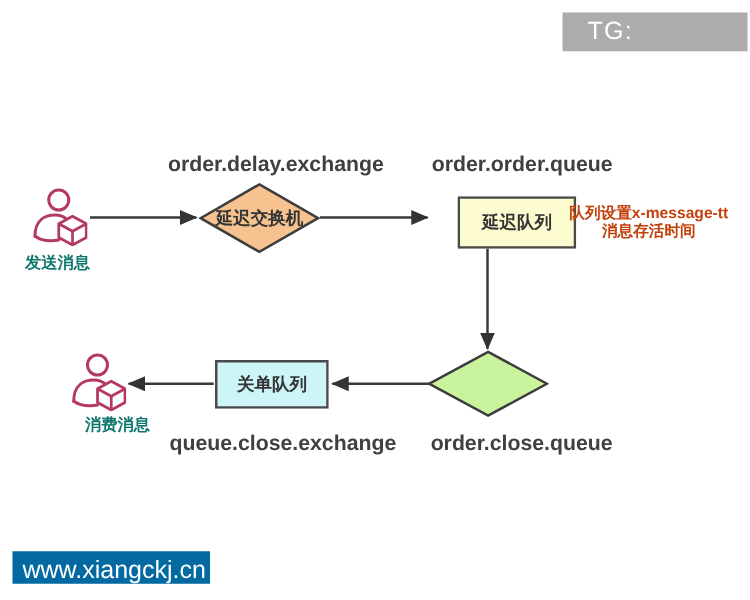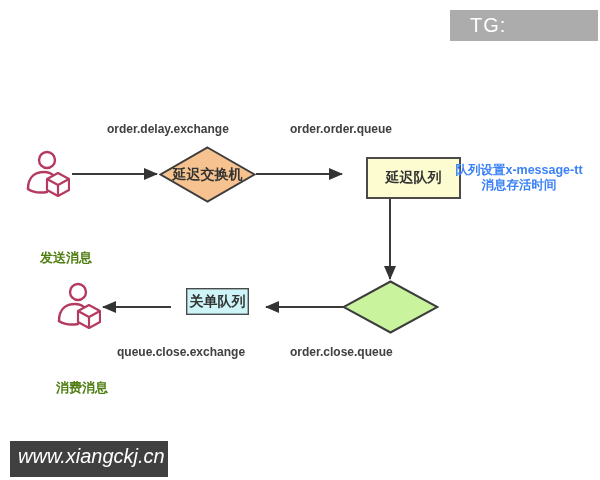--- a/index.html
+++ b/index.html
@@ -8,44 +8,43 @@
     font-family:"Liberation Sans","DejaVu Sans",sans-serif;
   }
   .abs{position:absolute;}
   
   .banner{
     top:10px;right:2px;width:148px;height:31px;background:#ACACAC;
     color:#ffffff;font-size:20px;line-height:31px;padding-left:20px;
     letter-spacing:1px;box-sizing:border-box;
   }
   .watermark{
-    left:10px;top:441px;width:158px;height:36px;background:#404040;
+    left:10px;top:441px;width:158px;height:26px;background:#0369a1;
     color:#ffffff;font-size:20px;line-height:30px;padding-left:8px;
     box-sizing:border-box;
-    font-style:italic;
   }
   
   svg.flow{left:0;top:0;width:600px;height:480px;pointer-events:none;}
   
   .node{display:flex;align-items:center;justify-content:center;}
   .node svg{position:absolute;left:0;top:0;width:100%;height:100%;}
   .node .lbl{
     position:relative;z-index:2;font-size:14px;font-weight:bold;color:#333333;
     white-space:nowrap;
   }
   .caption{
-    font-size:12px;font-weight:bold;color:#404040;text-align:left;
+    font-size:17px;font-weight:bold;color:#404040;text-align:right;
     white-space:nowrap;
   }
   .red-note{
-    font-size:12.5px;font-weight:bold;color:#3b82f6;text-align:center;
+    font-size:12.5px;font-weight:bold;color:#c2410c;text-align:center;
     line-height:15px;white-space:nowrap;
   }
   .actor-label{
-    font-size:13px;font-weight:bold;color:#4d7c0f;text-align:right;white-space:nowrap;margin-top:48px;
+    font-size:13px;font-weight:bold;color:#0f766e;text-align:center;white-space:nowrap;
   }
 </style>
 </head>
 <body>
 
 <div class="abs banner">TG: MYYJJPP</div>
 
 <div class="abs watermark">www.xiangckj.cn</div>
 
 <svg class="abs flow" viewBox="0 0 600 480" xmlns="http://www.w3.org/2000/svg">
@@ -72,21 +71,21 @@
 <div class="abs actor-label" style="left:0px;top:201px;width:92px">发送消息</div>
 
 <svg class="abs" style="left:53px;top:281px;width:48px;height:48px" viewBox="0 0 48 48">
   <circle cx="25" cy="11" r="8" fill="none" stroke="#B43A5F" stroke-width="2.4"></circle>
   <path d="M6 40 C6 27 14 23 22 23 C26.5 23 29.5 24.5 31.5 26.5" fill="none" stroke="#B43A5F" stroke-width="2.4" stroke-linecap="round"></path>
   <path d="M6 40 C11 43.5 19 44 25 43" fill="none" stroke="#B43A5F" stroke-width="2.4" stroke-linecap="round"></path>
   <polygon points="36,24 47,30 47,41 36,47 25,41 25,30" fill="#ffffff" stroke="#B43A5F" stroke-width="2.2" stroke-linejoin="round"></polygon>
   <polyline points="25,30 36,36 47,30" fill="none" stroke="#B43A5F" stroke-width="2.2" stroke-linejoin="round"></polyline>
   <line x1="36" y1="36" x2="36" y2="47" stroke="#B43A5F" stroke-width="2.2"></line>
 </svg>
-<div class="abs actor-label" style="left:16px;top:331px;width:92px">消费消息</div>
+<div class="abs actor-label" style="left:48px;top:331px;width:92px">消费消息</div>
 
 <div class="abs node" style="left:159px;top:146px;width:97px;height:57px">
   <svg viewBox="0 0 97 57">
     <polygon points="48.5,1.5 95.5,28.5 48.5,55.5 1.5,28.5" stroke="#3D3D3D" stroke-width="2" fill="#F6C28F"></polygon>
   </svg>
   <span class="lbl">延迟交换机</span>
 </div>
 <div class="abs caption" style="left:107px;top:122px;width:200px">order.delay.exchange</div>
 
 <div class="abs node" style="left:366px;top:157px;width:95px;height:42px">
@@ -97,21 +96,21 @@
 </div>
 <div class="abs caption" style="left:290px;top:122px;width:200px">order.order.queue</div>
 
 <div class="abs node" style="left:342px;top:280px;width:97px;height:54px">
   <svg viewBox="0 0 97 54">
     <polygon points="48.5,1.5 95.5,27 48.5,52.5 1.5,27" stroke="#3D3D3D" stroke-width="2" fill="#C9F49D"></polygon>
   </svg>
 </div>
 <div class="abs caption" style="left:290px;top:345px;width:200px">order.close.queue</div>
 
-<div class="abs node" style="left:172px;top:288px;width:91px;height:27px">
+<div class="abs node" style="left:172px;top:288px;width:91px;height:39px">
   <svg viewBox="0 0 91 39">
     <rect x="1" y="1" width="89" height="37" stroke="#4A4A4A" stroke-width="2" fill="#CDF4F6"></rect>
   </svg>
   <span class="lbl">关单队列</span>
 </div>
 <div class="abs caption" style="left:117px;top:345px;width:200px">queue.close.exchange</div>
 
 <div class="abs red-note" style="left:441px;top:163px;width:156px">
   <div>队列设置x-message-tt</div>
   <div>消息存活时间</div>

